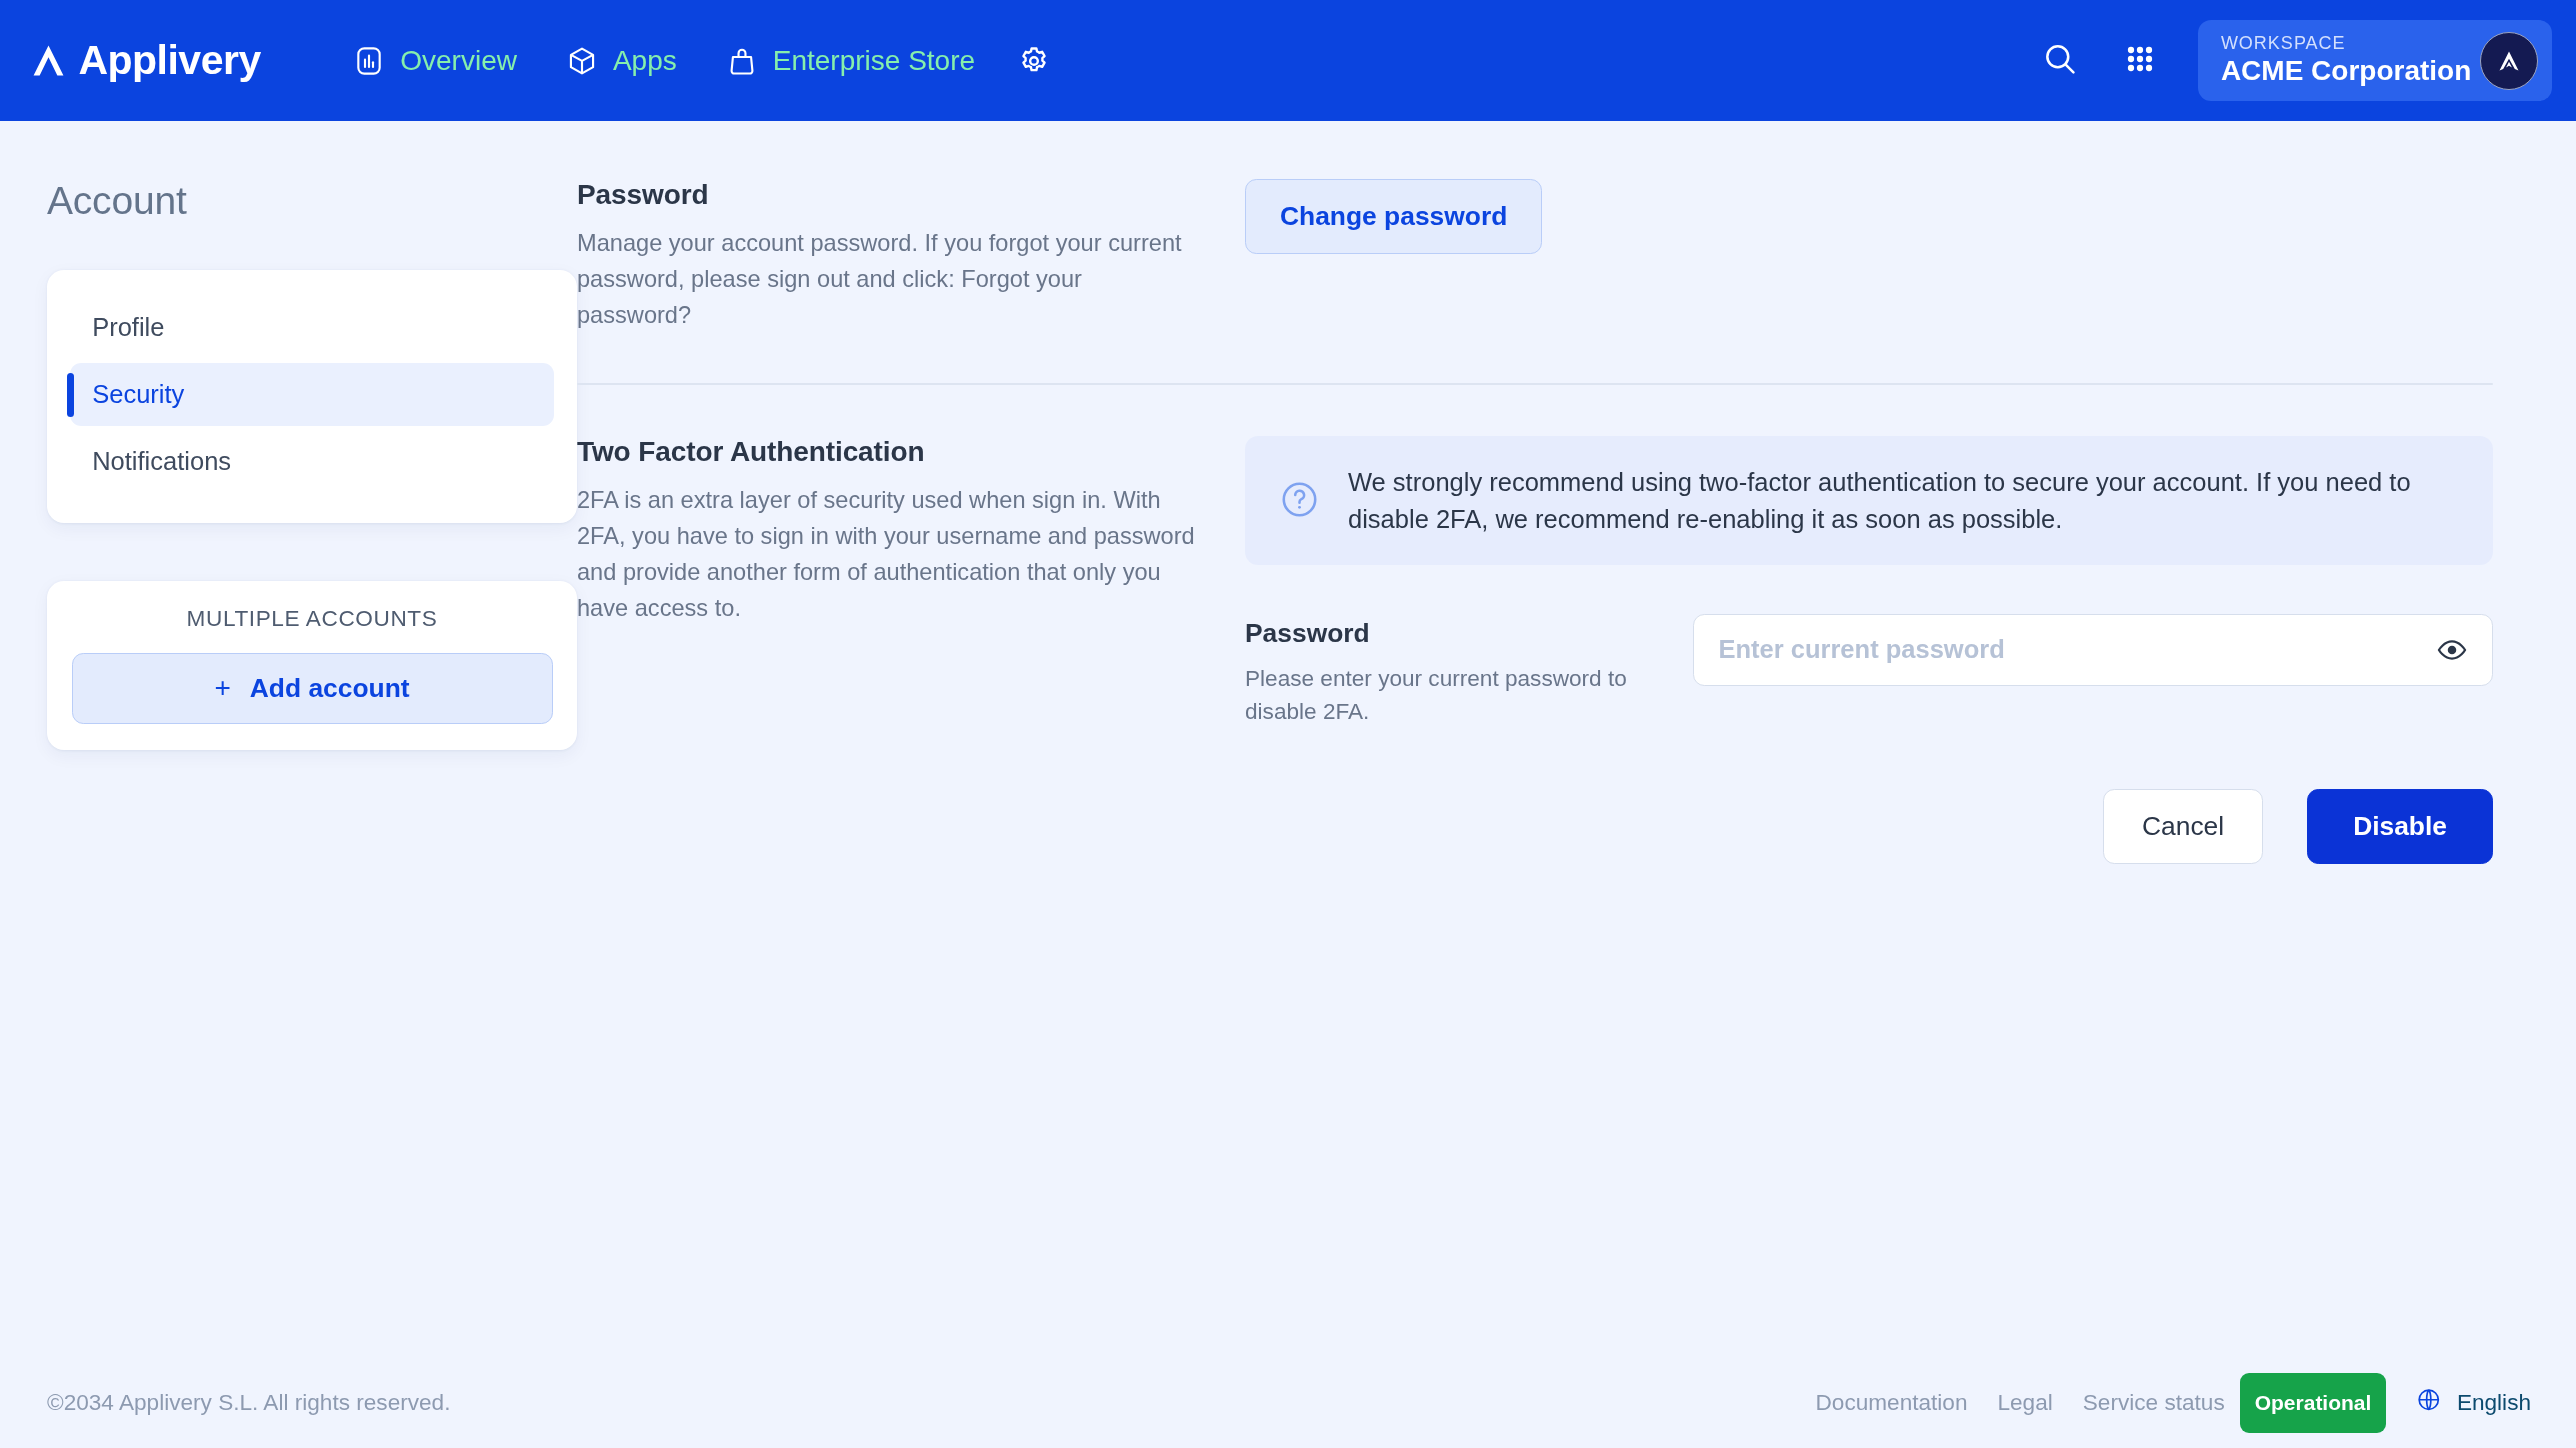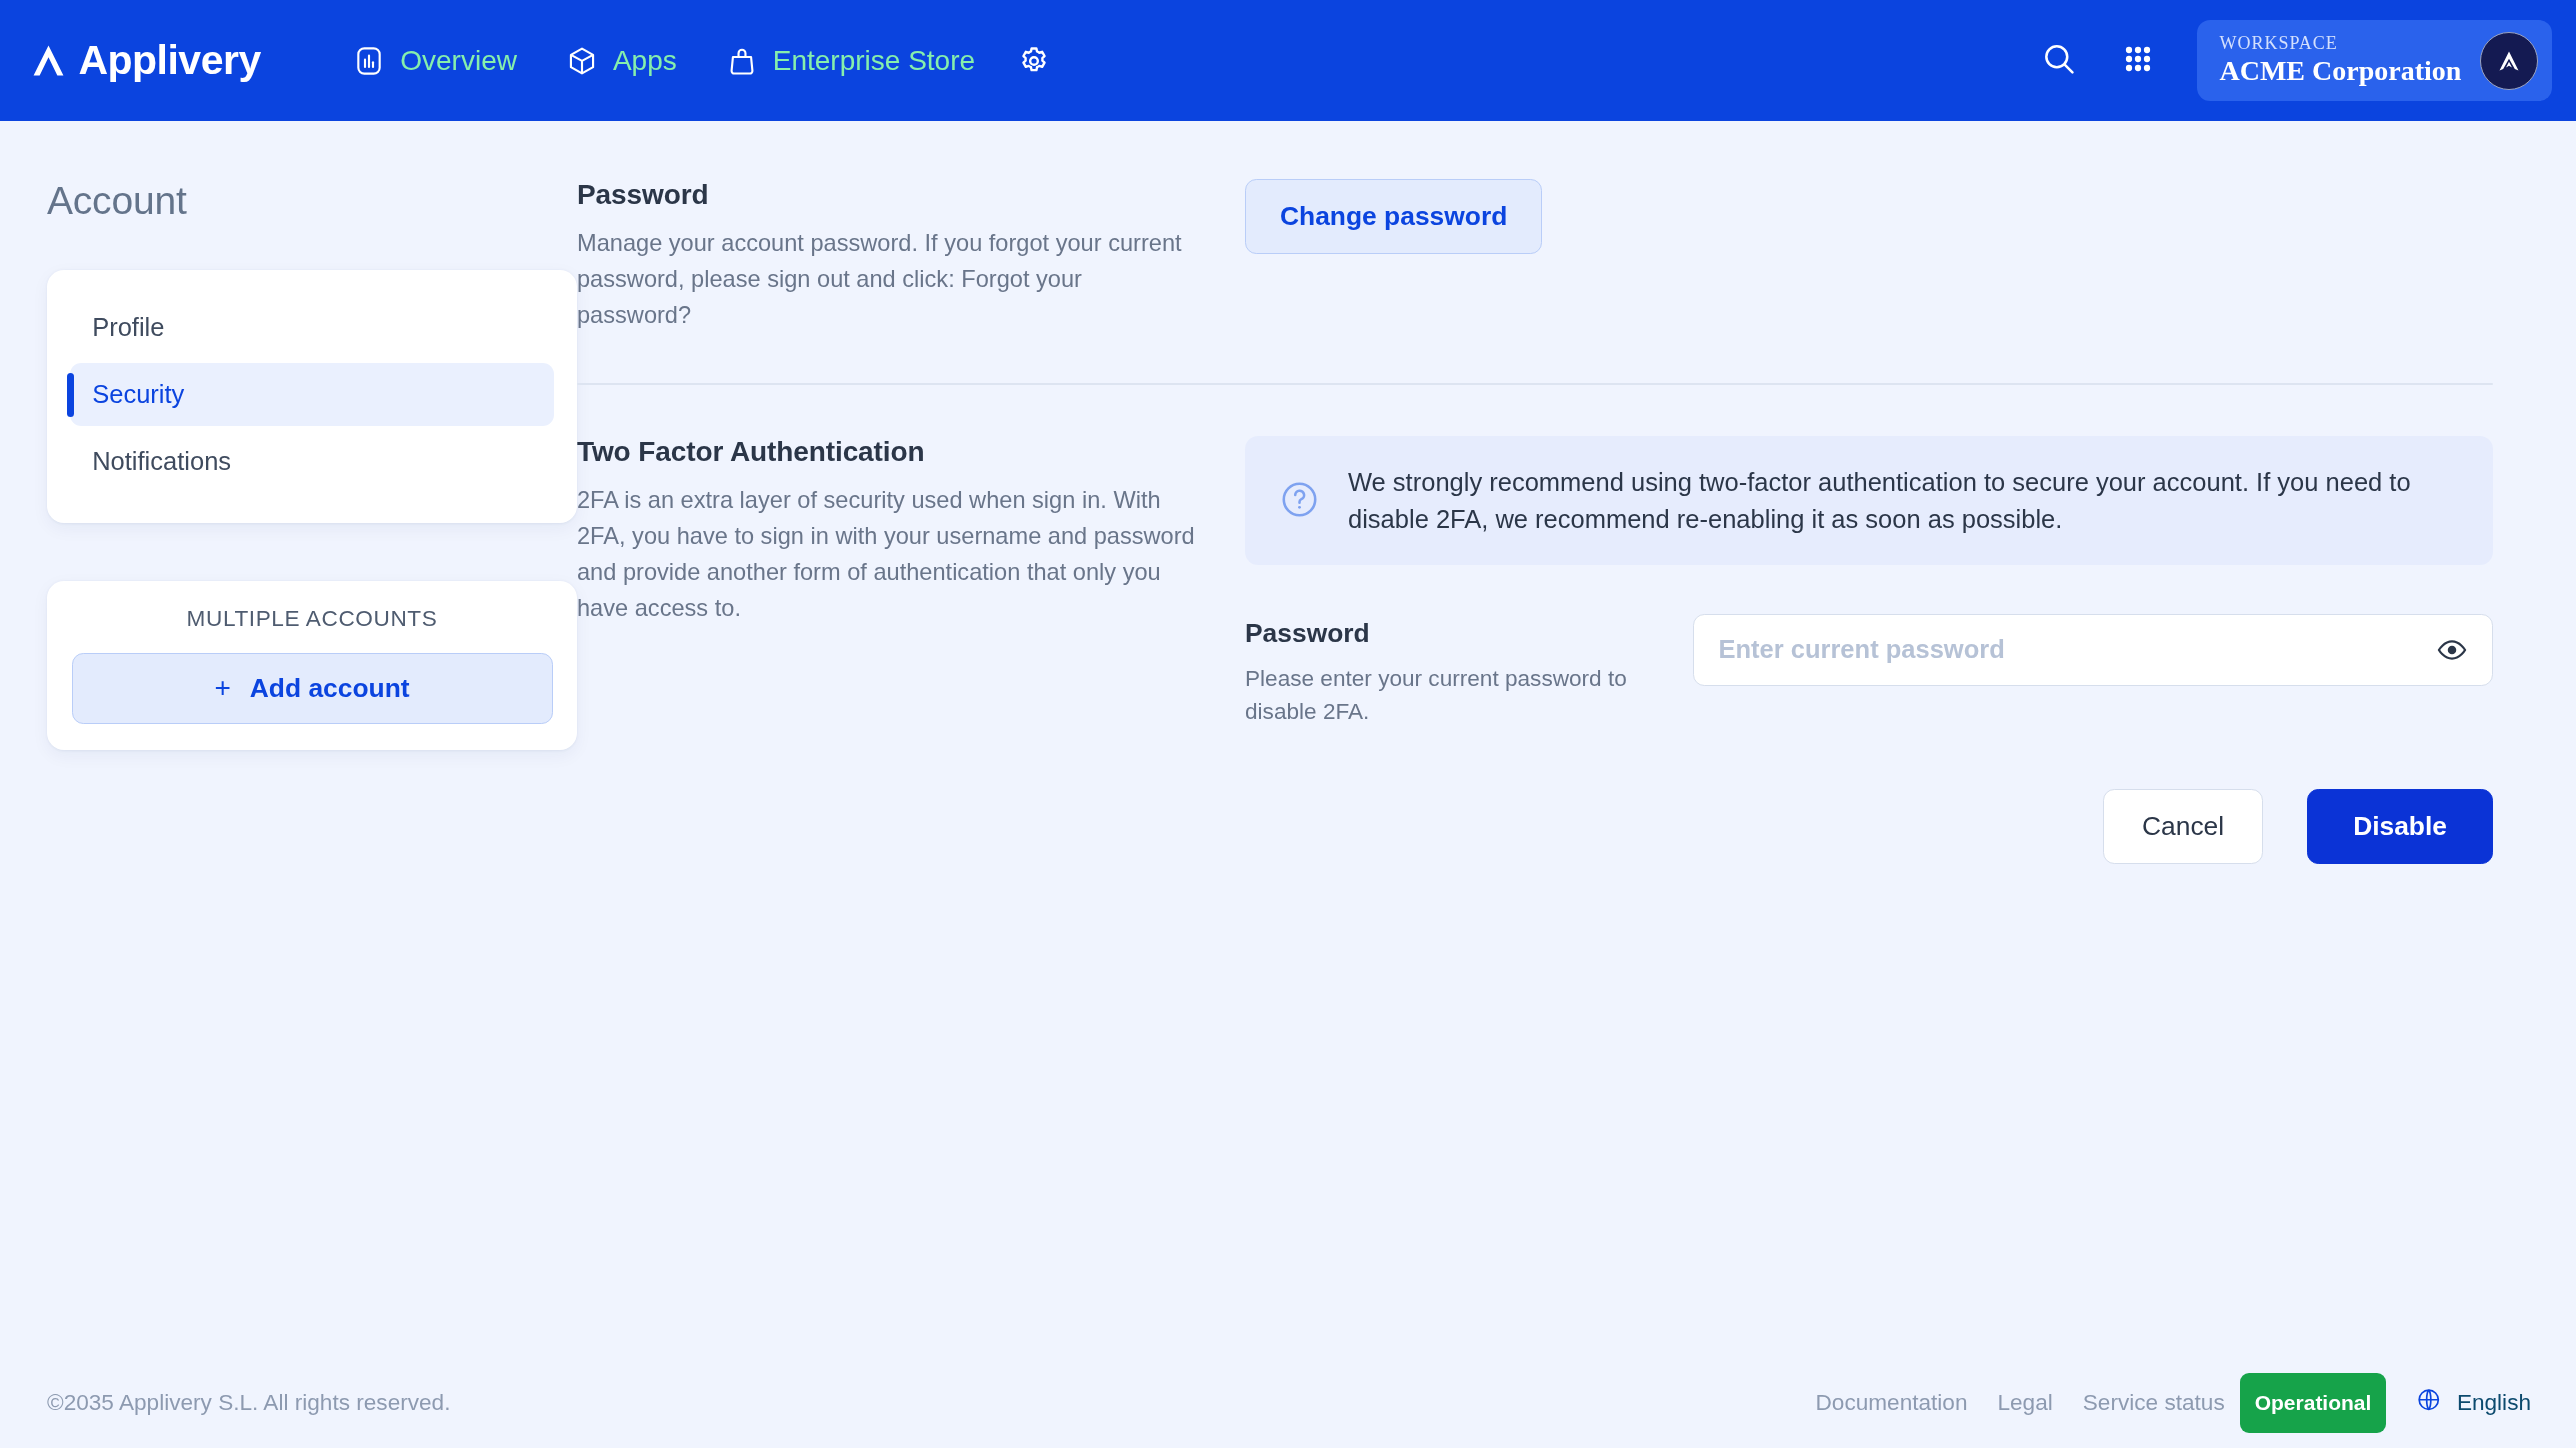--- a/index.html
+++ b/index.html
@@ -66,27 +66,26 @@
   }
   .icon-btn {
     width: 53px; height: 53px;
     display: flex; align-items: center; justify-content: center;
     cursor: pointer;
     border-radius: 7.5px;
   }
   .workspace {
     display: flex;
     align-items: center;
-    gap: 19px;
+    gap: 9px;
     background: #2a62ec;
     border-radius: 13.2px;
     padding: 11.3px 13.2px 11.3px 22.6px;
     cursor: pointer;
     margin-left: 5.7px;
-    font-family: Liberation Serif, serif;
   }
   .workspace-texts { display: flex; flex-direction: column; gap: 1.9px; }
   .workspace-kicker {
     color: #d4e0fd;
     font-size: 18px;
     letter-spacing: 1px;
     font-weight: 400;
     line-height: 1.1;
   }
   .workspace-name {
@@ -557,21 +556,21 @@
             <button class="btn btn-primary">Disable</button>
           </div>
 
         </div>
       </div>
 
     </div>
   </div>
 
   <div class="footer">
-    <span class="copyright">©2035 Applivery S.L. All rights reserved.</span>
+    <span class="copyright">©2034 Applivery S.L. All rights reserved.</span>
     <div class="footer-right">
       <span class="footer-link">Documentation</span>
       <span class="footer-link">Legal</span>
       <span class="footer-link">Service status</span>
       <span class="status-badge">Operational</span>
       <span class="lang">
         <span>
           <svg width="25.5" height="25.5" viewBox="0 0 24 24" fill="none" stroke="#0b44df" stroke-width="1.6">
             <circle cx="12" cy="12" r="9"></circle>
             <path d="M3 12h18M12 3c2.6 2.8 2.6 15.2 0 18M12 3c-2.6 2.8-2.6 15.2 0 18"></path>

